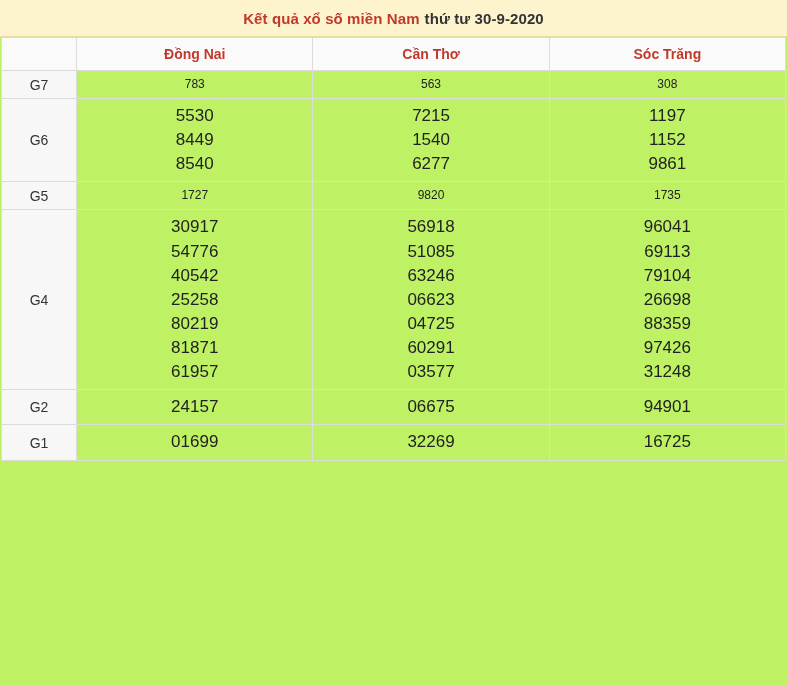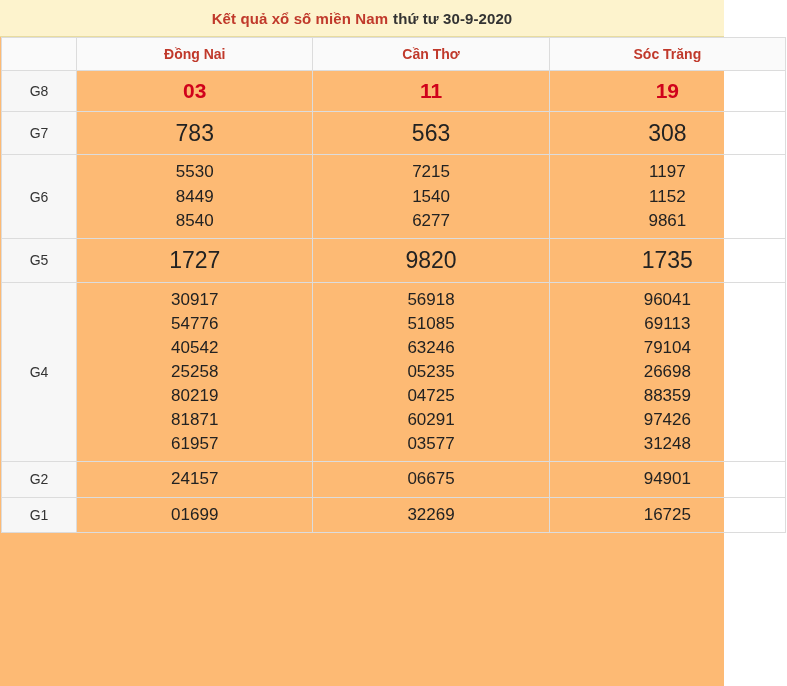--- a/index.html
+++ b/index.html
@@ -9,24 +9,24 @@
   body {
     width: 787px;
     height: 686px;
     background: #ffffff;
     font-family: "Liberation Sans", sans-serif;
     font-size: 15px;
     color: #222222;
     overflow: hidden;
   }
   .wrap {
-    width: 724px;
+    width: 787px;
     height: 686px;
     box-sizing: border-box;
-    background: #fdba74;
+    background: #bef264;
   }
   .title-bar {
     height: 36px;
     background: #fdf3cd;
     border-bottom: 1px solid #e8dca0;
     display: flex;
     align-items: center;
     justify-content: center;
     font-size: 15px;
     font-weight: bold;
@@ -75,21 +75,21 @@
   }
   td.nums .n { display: block; }
   tr.special td.nums .n,
   tr.g8 td.nums .n {
     color: #d0021b;
     font-weight: bold;
   }
   tr.g8 td.nums { font-size: 21px; }
   tr.special td.nums { font-size: 23px; }
   tr.g7 td.nums,
-  tr.g5 td.nums { font-size: 23px; }
+  tr.g5 td.nums { font-size: 12px; }
   tr.g8 td.row-label,
   tr.special td.row-label { font-size: 14px; }
 </style>
 </head>
 <body>
 
 <div class="wrap">
 
   <div class="title-bar">
     <span>Kết quả xổ số miền Nam</span>
@@ -105,32 +105,20 @@
     </colgroup>
     <thead>
       <tr>
         <th></th>
         <th>Đồng Nai</th>
         <th>Cần Thơ</th>
         <th>Sóc Trăng</th>
       </tr>
     </thead>
     <tbody id="results-body">
-        <tr class="g8">
-          <td class="row-label">G8</td>
-          <td class="nums">
-            <span class="n">03</span>
-          </td>
-          <td class="nums">
-            <span class="n">11</span>
-          </td>
-          <td class="nums">
-            <span class="n">19</span>
-          </td>
-        </tr>
         <tr class="g7">
           <td class="row-label">G7</td>
           <td class="nums">
             <span class="n">783</span>
           </td>
           <td class="nums">
             <span class="n">563</span>
           </td>
           <td class="nums">
             <span class="n">308</span>
@@ -174,21 +162,21 @@
             <span class="n">40542</span>
             <span class="n">25258</span>
             <span class="n">80219</span>
             <span class="n">81871</span>
             <span class="n">61957</span>
           </td>
           <td class="nums">
             <span class="n">56918</span>
             <span class="n">51085</span>
             <span class="n">63246</span>
-            <span class="n">05235</span>
+            <span class="n">06623</span>
             <span class="n">04725</span>
             <span class="n">60291</span>
             <span class="n">03577</span>
           </td>
           <td class="nums">
             <span class="n">96041</span>
             <span class="n">69113</span>
             <span class="n">79104</span>
             <span class="n">26698</span>
             <span class="n">88359</span>

